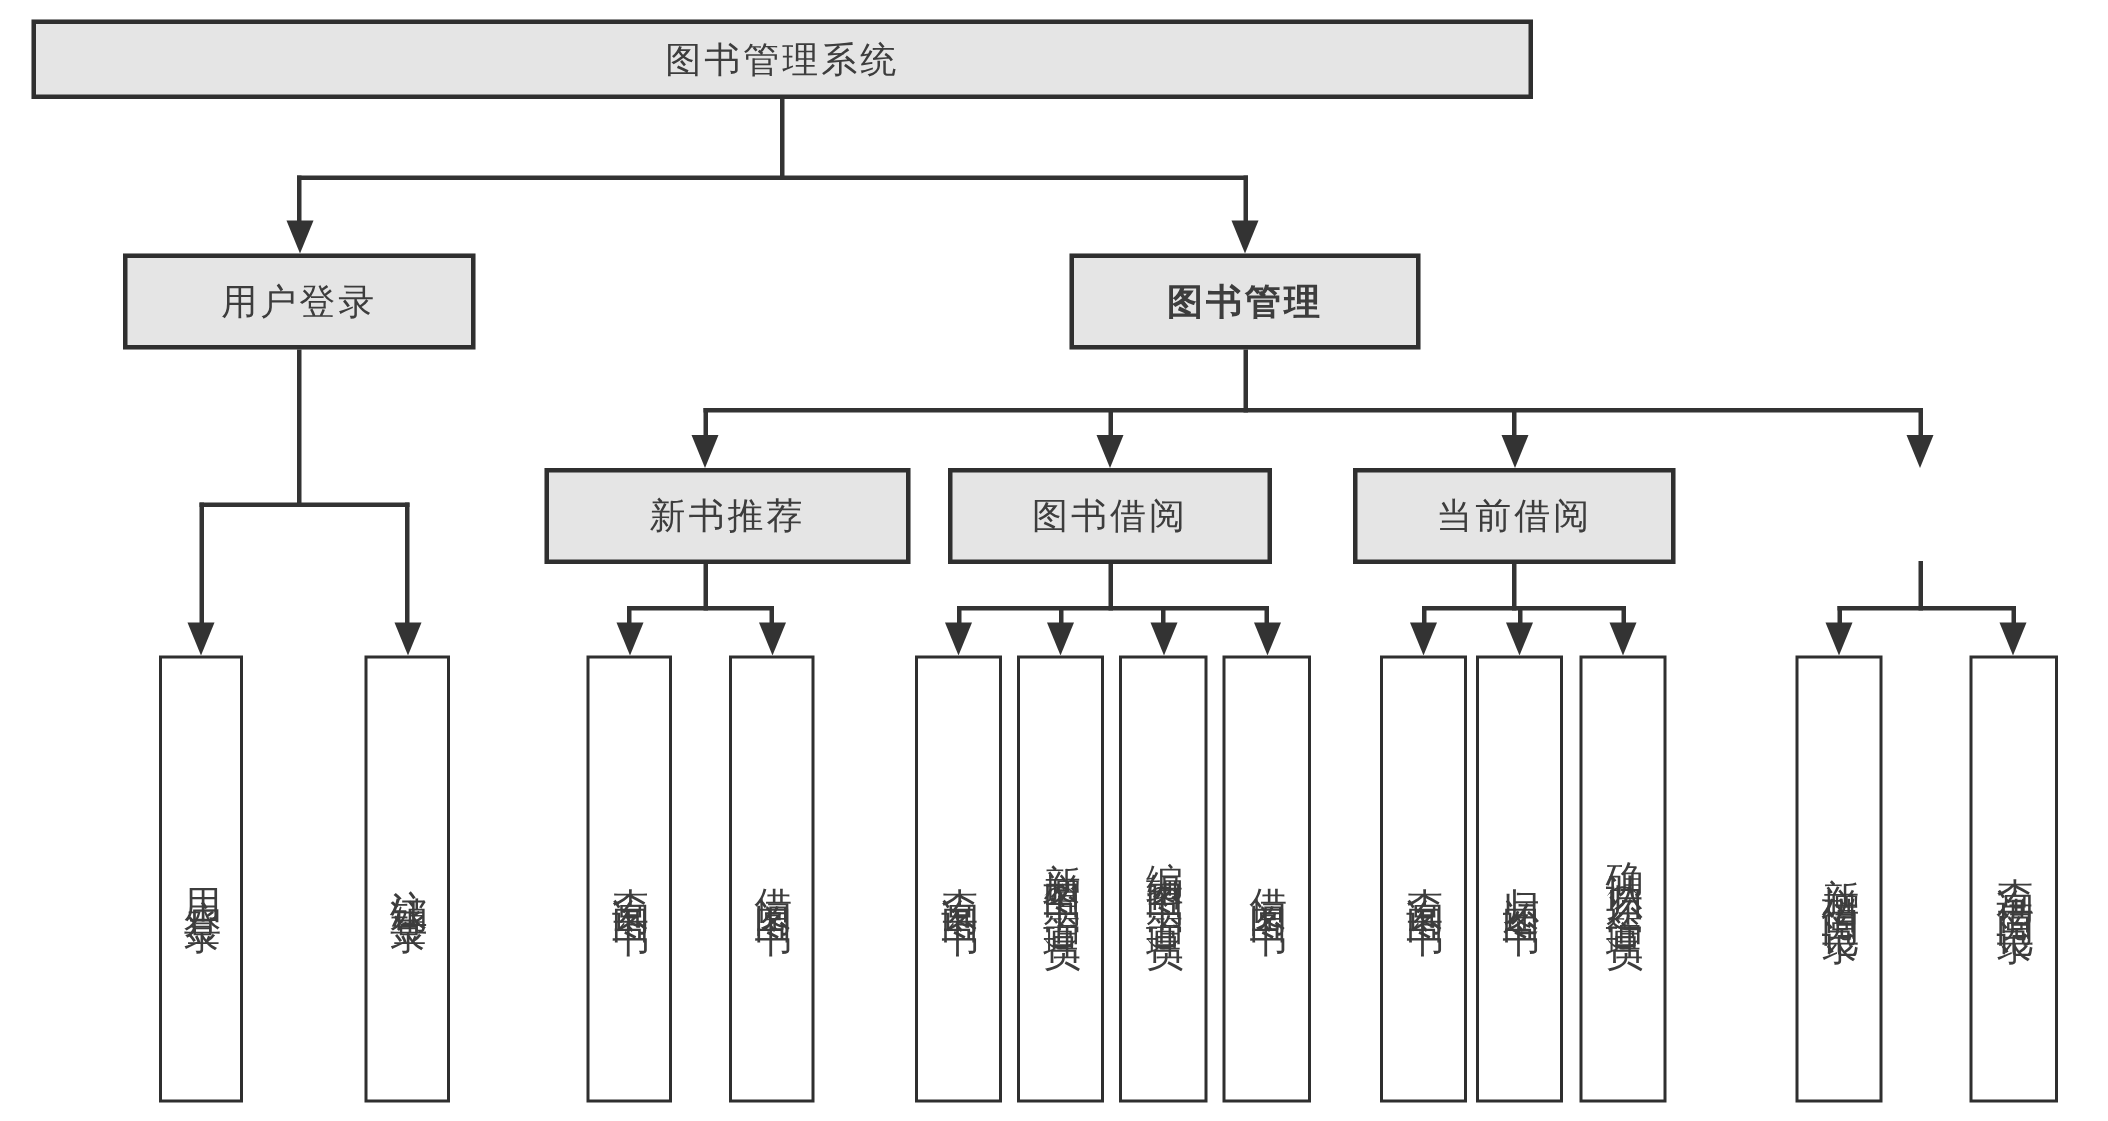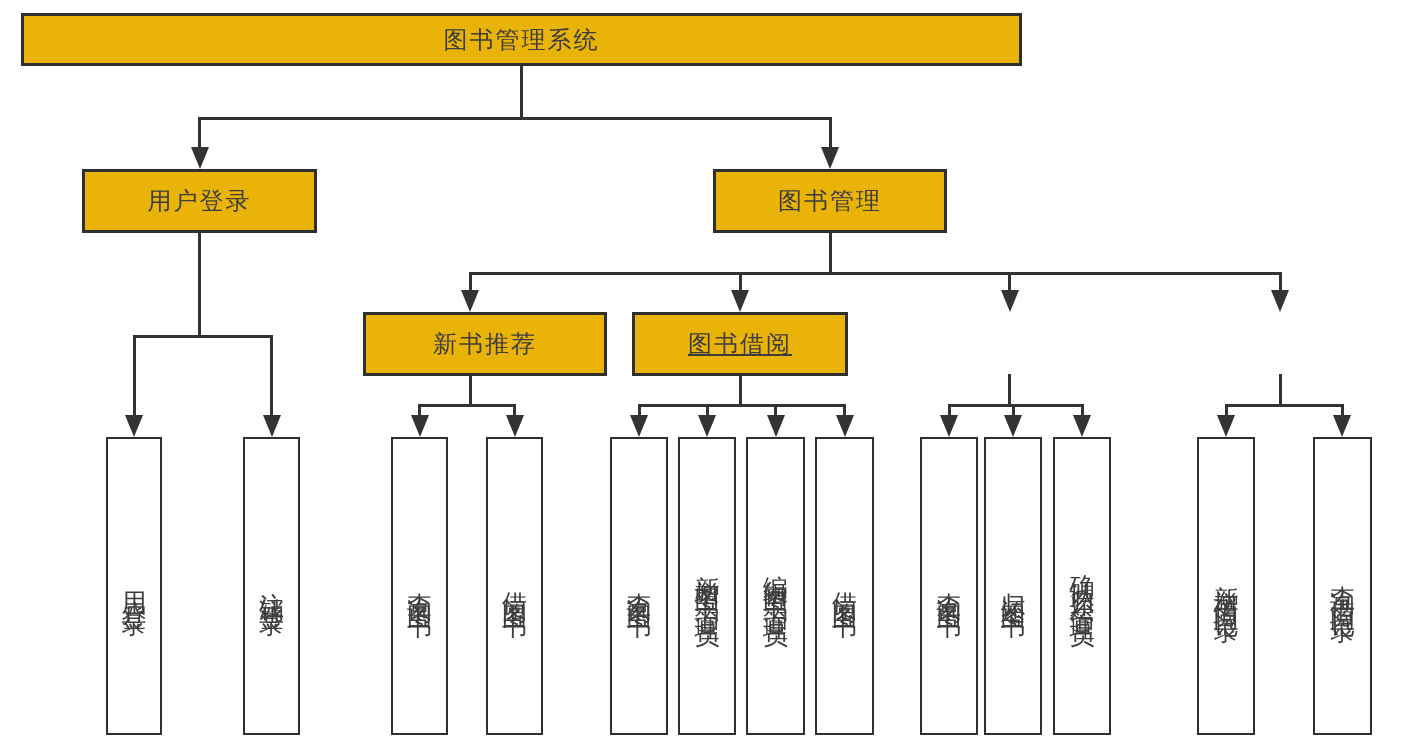--- a/index.html
+++ b/index.html
@@ -5,21 +5,21 @@
   :root{
     --line:#333333; --border:#2f2f2f; --text:#3d3d3d; --bg:#ffffff; --wm:#c0c0c0;
   }
   html,body{margin:0;padding:0;background:var(--bg);}
   #canvas{
     position:relative;width:1405px;height:747px;background:var(--bg);
     font-family:"Liberation Sans","DejaVu Sans",sans-serif;color:var(--text);
     overflow:hidden;
   }
   .node{
-    position:absolute;background:#eab308;border:3px solid var(--border);
+    position:absolute;background:#e5e5e5;border:3px solid var(--border);
     display:flex;align-items:center;justify-content:center;
     font-size:24px;letter-spacing:2px;box-sizing:border-box;z-index:2;
   }
   .leaf{
     position:absolute;background:#ffffff;border:2px solid var(--border);
     top:437px;height:298px;box-sizing:border-box;z-index:2;
     writing-mode:vertical-lr;
     display:flex;align-items:center;justify-content:center;
     font-size:25px;letter-spacing:7px;line-height:1;
   }
@@ -40,29 +40,32 @@
 
 <div id="canvas">
 
   <div class="node" style="left:21px;top:13px;width:1001px;height:53px;">
     <span>图书管理系统</span>
   </div>
 
   <div class="node" style="left:82px;top:169px;width:235px;height:64px;">
     <span>用户登录</span>
   </div>
-  <div class="node" style="left:713px;top:169px;width:234px;height:64px;">
+  <div class="node" style="left:713px;top:169px;width:234px;height:64px;font-weight:bold;">
     <span>图书管理</span>
   </div>
 
   <div class="node" style="left:363px;top:312px;width:244px;height:64px;">
     <span>新书推荐</span>
   </div>
-  <div class="node" style="left:632px;top:312px;width:216px;height:64px;text-decoration:underline;">
+  <div class="node" style="left:632px;top:312px;width:216px;height:64px;">
     <span>图书借阅</span>
+  </div>
+  <div class="node" style="left:902px;top:312px;width:215px;height:64px;">
+    <span>当前借阅</span>
   </div>
 
   <div class="leaf" style="left:106px;width:56px;">
     <span>用户登录</span>
   </div>
   <div class="leaf" style="left:243px;width:57px;">
     <span>注销登录</span>
   </div>
 
   <div class="leaf" style="left:391px;width:57px;">

